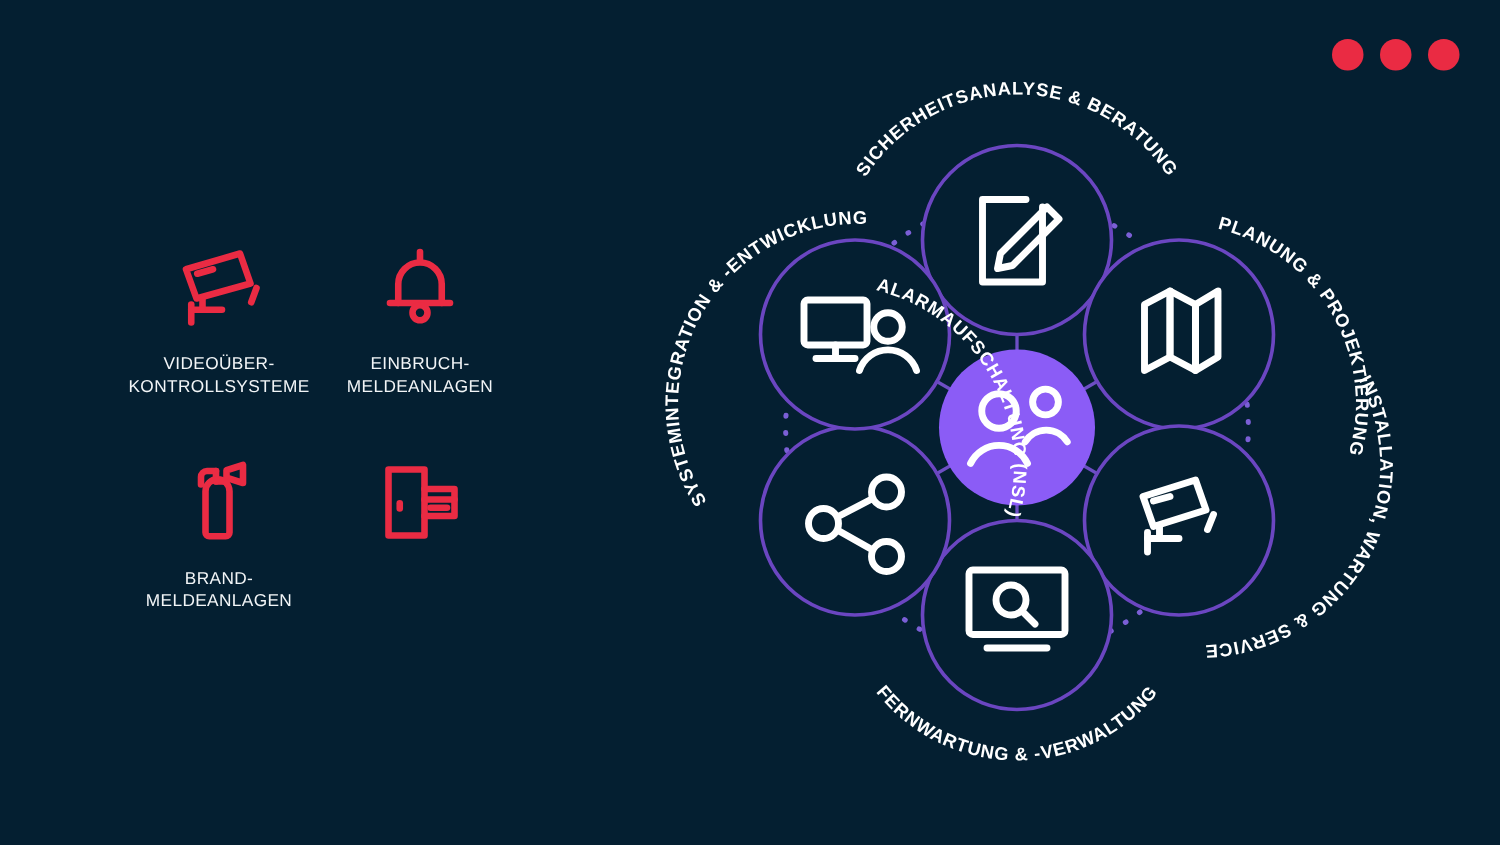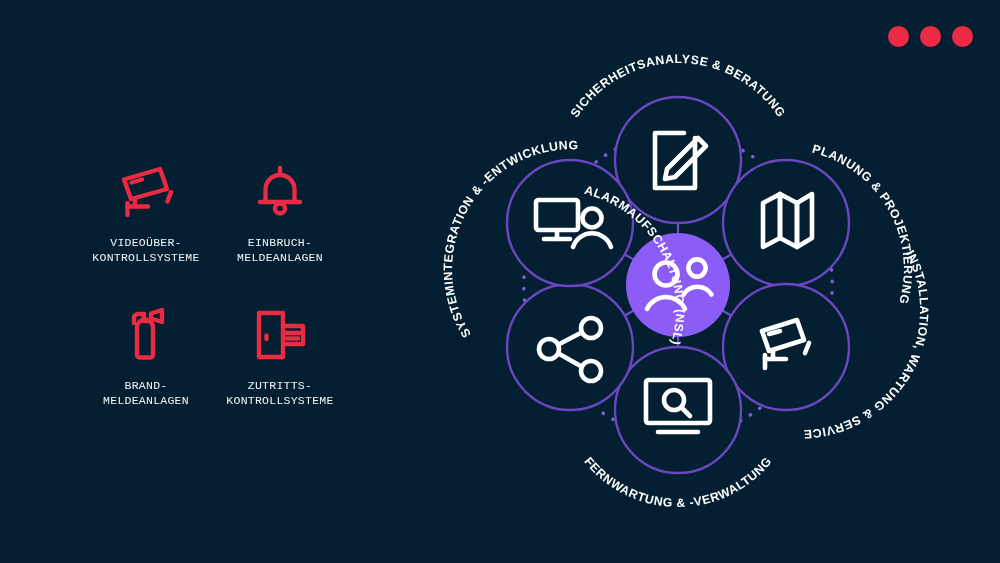--- a/index.html
+++ b/index.html
@@ -38,21 +38,20 @@
     width: 250px;
     display: grid;
     grid-template-columns: 116px 116px;
     column-gap: 18px;
     row-gap: 38px;
   }
   .product {
     display: flex;
     flex-direction: column;
     align-items: center;
-    font-family: Liberation Mono, monospace;
   }
   .product-icon {
     height: 62px;
     display: flex;
     align-items: center;
     justify-content: center;
   }
   .product-label {
     margin-top: 14px;
     text-align: center;
@@ -154,24 +153,20 @@
       <svg width="62" height="58" viewBox="0 0 62 58">
         <g fill="none" stroke="#ea2b43" stroke-width="4.4" stroke-linecap="round" stroke-linejoin="round">
           <path d="M10 8 L34 8 L34 52 L10 52 Z"></path>
           <path d="M17.5 30.5 L17.5 34"></path>
           <path d="M34 21 L54 21 L54 39 L34 39"></path>
           <path d="M34 28 L54 28"></path>
           <path d="M38 33.5 L49 33.5"></path>
         </g>
       </svg>
     </div>
-    <div class="product-label">
-      <div>ZUTRITTS-</div>
-      <div>KONTROLLSYSTEME</div>
-    </div>
   </div>
 
 </div>
 
 <div class="diagram">
 <svg viewBox="0 0 520 490" xmlns="http://www.w3.org/2000/svg">
 
   <defs>
 
     <path id="arcTop" d="M 140 143 A 120 120 0 0 1 380 143" fill="none"></path>

